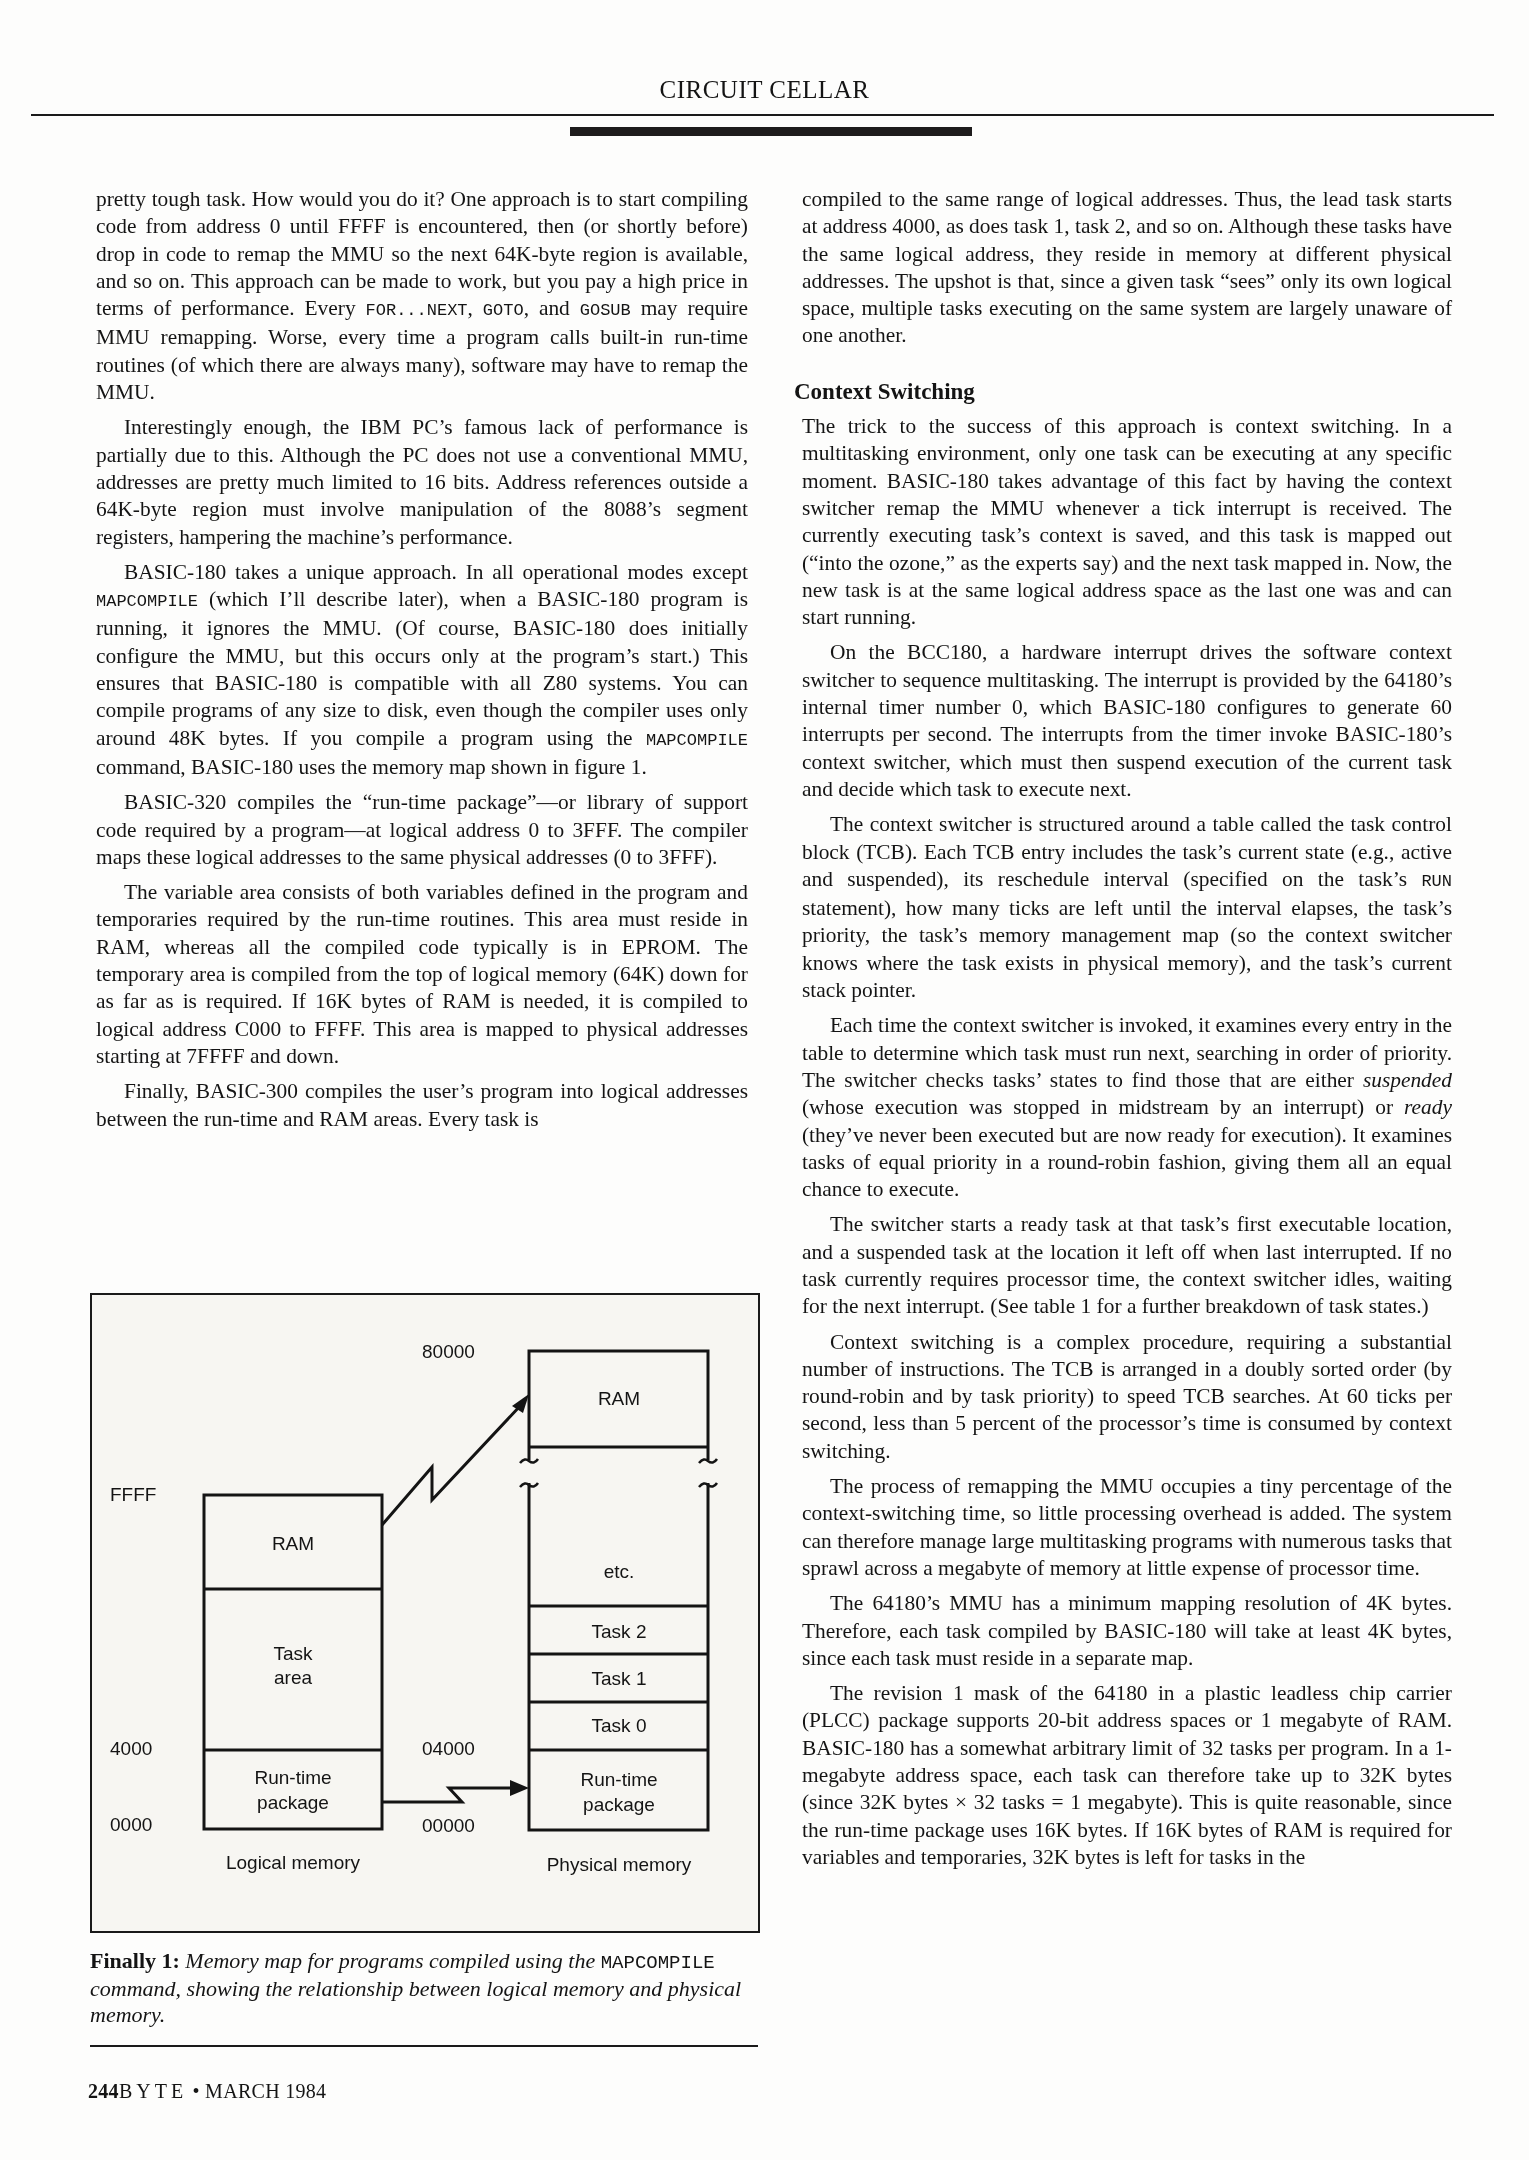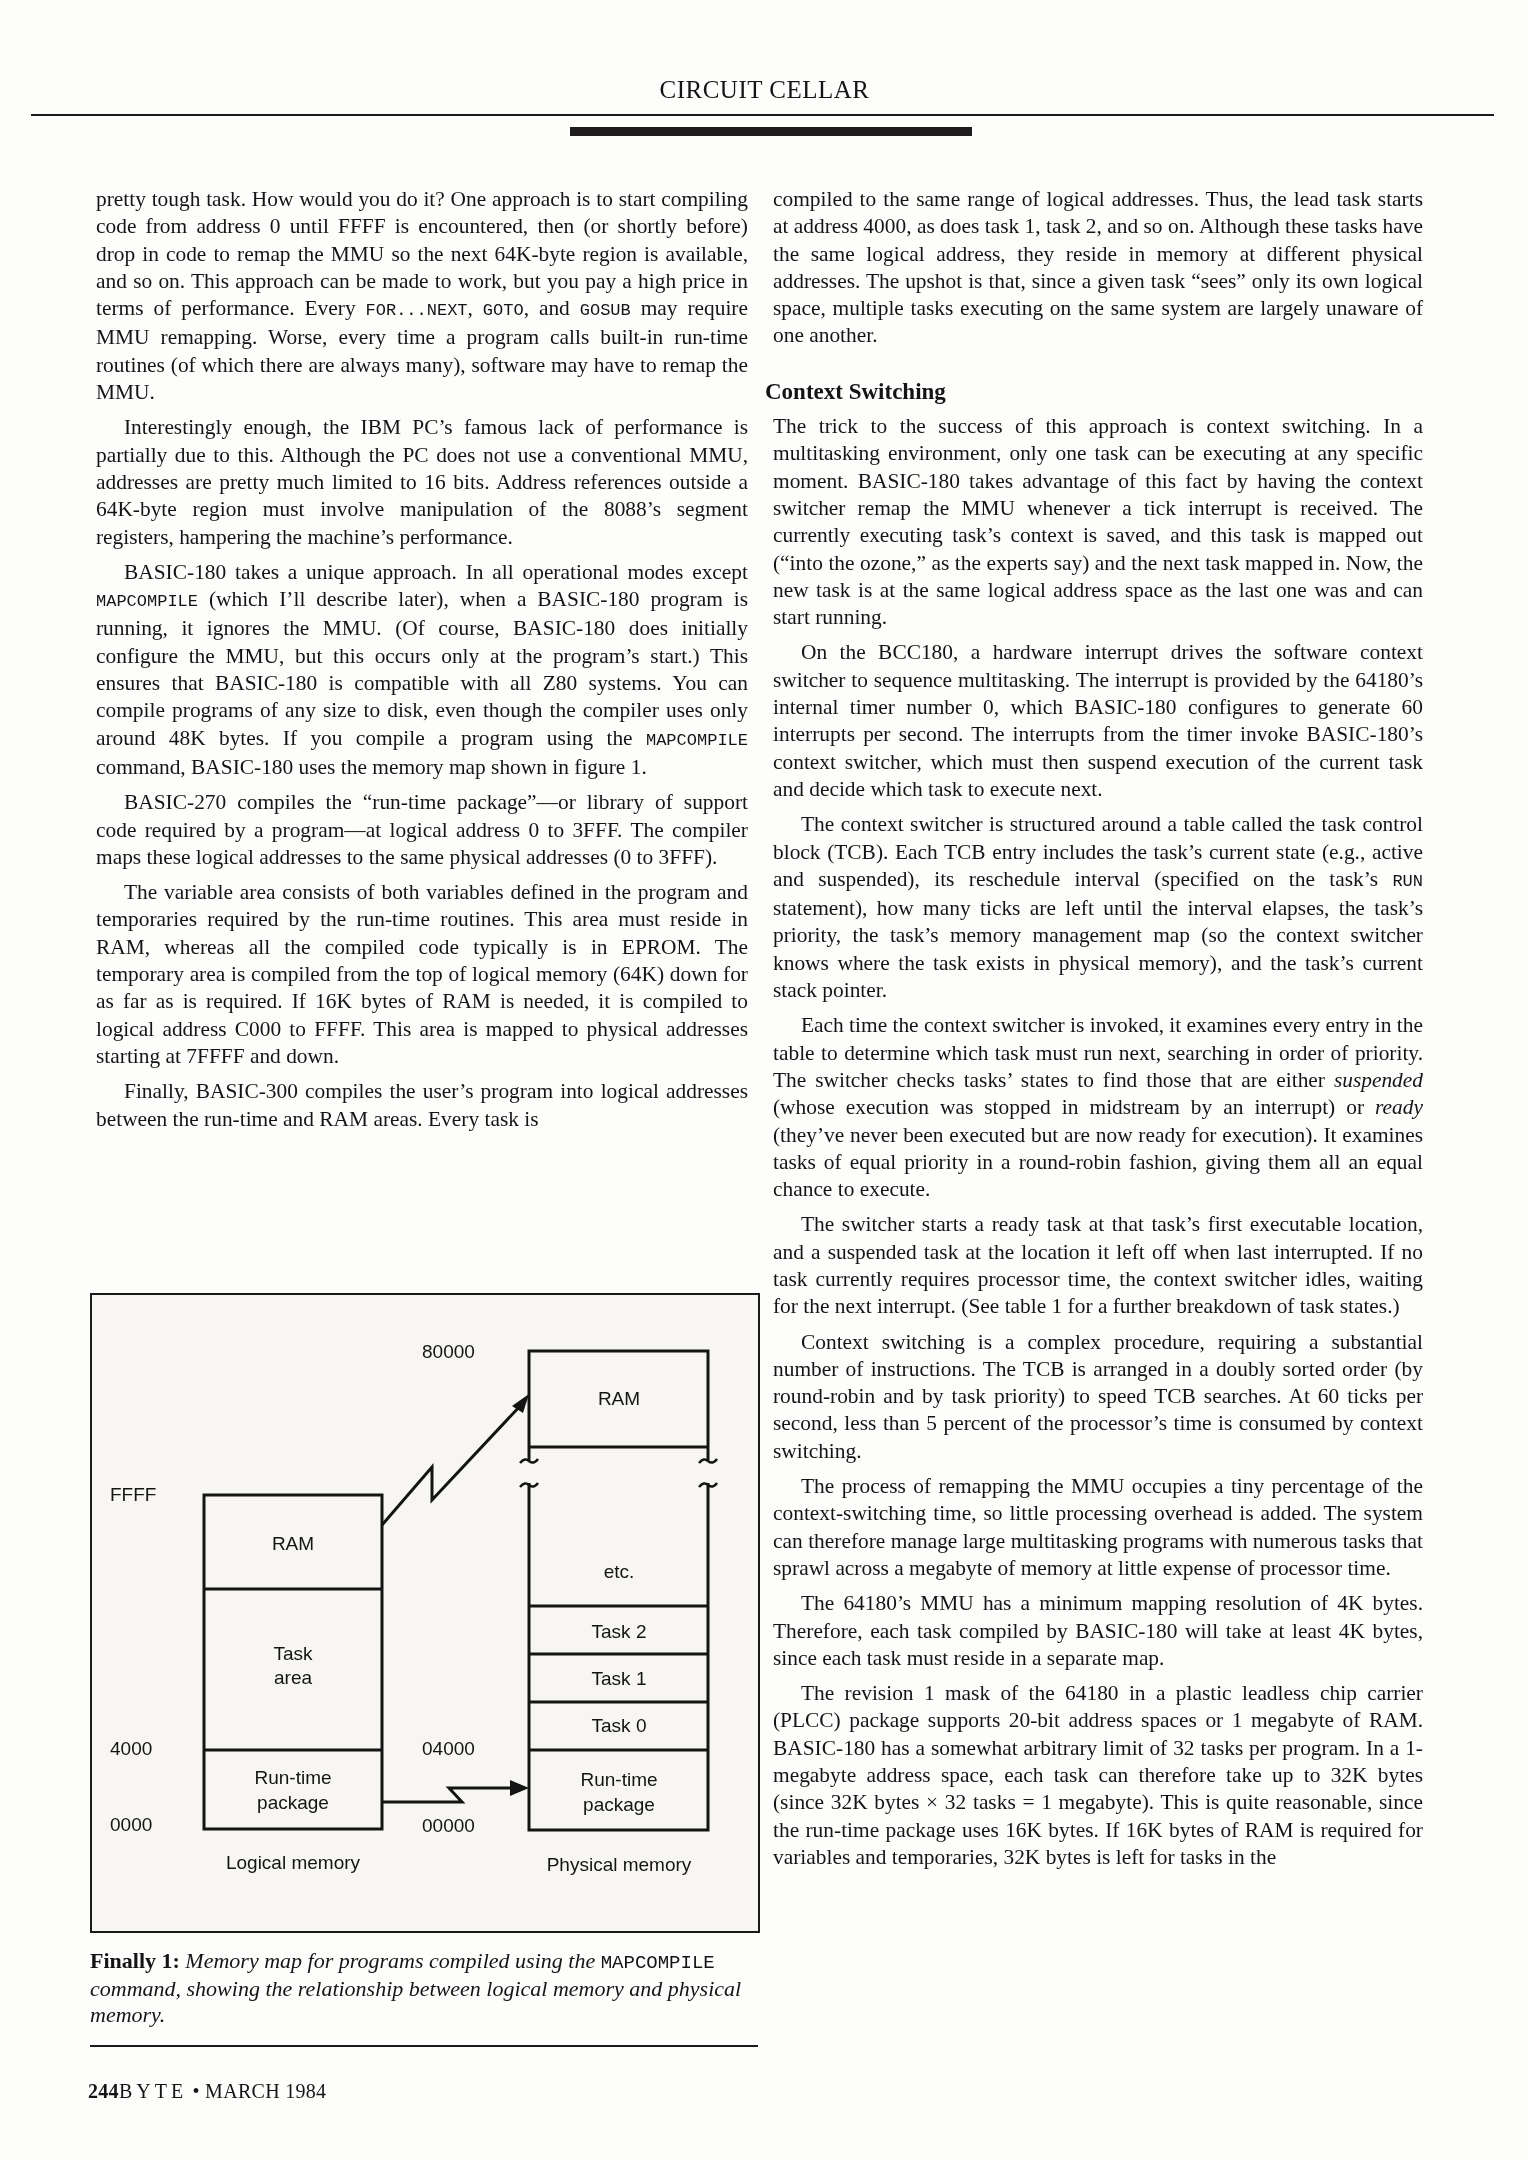--- a/index.html
+++ b/index.html
@@ -13,21 +13,21 @@
   }
   .head-rule { position: absolute; top: 114px; left: 31px; width: 1463px; height: 2px; background: #1a1a1a; }
   .head-bar-thick { position: absolute; top: 127px; left: 570px; width: 402px; height: 9px; background: #1e1c1c; }
   .col {
     position: absolute; font-size: 21.4px; line-height: 27.3px; text-align: justify;
     hyphens: manual;
   }
   .col p { margin: 8px; text-indent: 0; }
   .col p.ind { text-indent: 28px; }
   .col-left { left: 88px; top: 178px; width: 668px; }
-  .col-right { left: 765px; top: 178px; width: 666px; }
+  .col-right { left: 794px; top: 178px; width: 666px; }
   .mono { font-family: "Liberation Mono", monospace; font-size: 17px; }
   .sec-head { font-weight: bold; font-size: 23px; margin: 28px 0 2px 0 !important; }
   em { font-style: italic; }
 
   .figure-box {
     position: absolute; left: 90px; top: 1293px; width: 666px; height: 636px;
     border: 2px solid #1a1a1a; background: #f7f6f2;
   }
   .figure-box svg { position: absolute; left: 0; top: 0; }
   .fig-label { font-family: "Liberation Sans", sans-serif; font-size: 19px; fill: #141414; }
@@ -47,21 +47,21 @@
 <body>
 
 <div class="running-head">CIRCUIT CELLAR</div>
 <div class="head-rule"></div>
 <div class="head-bar-thick"></div>
 
 <div class="col col-left">
   <p><span>pretty tough task. How would you do it? One approach is to start compiling code from address 0 until FFFF is encountered, then (or shortly before) drop in code to remap the MMU so the next 64K-byte region is available, and so on. This approach can be made to work, but you pay a high price in terms of performance. Every </span><span class="mono">FOR...NEXT</span><span>, </span><span class="mono">GOTO</span><span>, and </span><span class="mono">GOSUB</span><span> may require MMU remapping. Worse, every time a program calls built-in run-time routines (of which there are always many), software may have to remap the MMU.</span></p>
   <p class="ind">Interestingly enough, the IBM PC’s famous lack of performance is partially due to this. Although the PC does not use a conventional MMU, addresses are pretty much limited to 16 bits. Address references outside a 64K-byte region must involve manipulation of the 8088’s segment registers, hampering the machine’s performance.</p>
   <p class="ind"><span>BASIC-180 takes a unique approach. In all operational modes except </span><span class="mono">MAPCOMPILE</span><span> (which I’ll describe later), when a BASIC-180 program is running, it ignores the MMU. (Of course, BASIC-180 does initially configure the MMU, but this occurs only at the program’s start.) This ensures that BASIC-180 is compatible with all Z80 systems. You can compile programs of any size to disk, even though the compiler uses only around 48K bytes. If you compile a program using the </span><span class="mono">MAPCOMPILE</span><span> command, BASIC-180 uses the memory map shown in figure 1.</span></p>
-  <p class="ind">BASIC-270 compiles the “run-time package”—or library of support code required by a program—at logical address 0 to 3FFF. The compiler maps these logical addresses to the same physical addresses (0 to 3FFF).</p>
+  <p class="ind">BASIC-320 compiles the “run-time package”—or library of support code required by a program—at logical address 0 to 3FFF. The compiler maps these logical addresses to the same physical addresses (0 to 3FFF).</p>
   <p class="ind">The variable area consists of both variables defined in the program and temporaries required by the run-time routines. This area must reside in RAM, whereas all the compiled code typically is in EPROM. The temporary area is compiled from the top of logical memory (64K) down for as far as is required. If 16K bytes of RAM is needed, it is compiled to logical address C000 to FFFF. This area is mapped to physical addresses starting at 7FFFF and down.</p>
   <p class="ind">Finally, BASIC-300 compiles the user’s program into logical addresses between the run-time and RAM areas. Every task is</p>
 </div>
 
 <div class="figure-box">
   <svg width="666" height="636" viewBox="0 0 666 636">
     <g stroke="#141414" stroke-width="3" fill="none">
 
       <rect x="112" y="200" width="178" height="334"></rect>
       <line x1="112" y1="294" x2="290" y2="294"></line>

